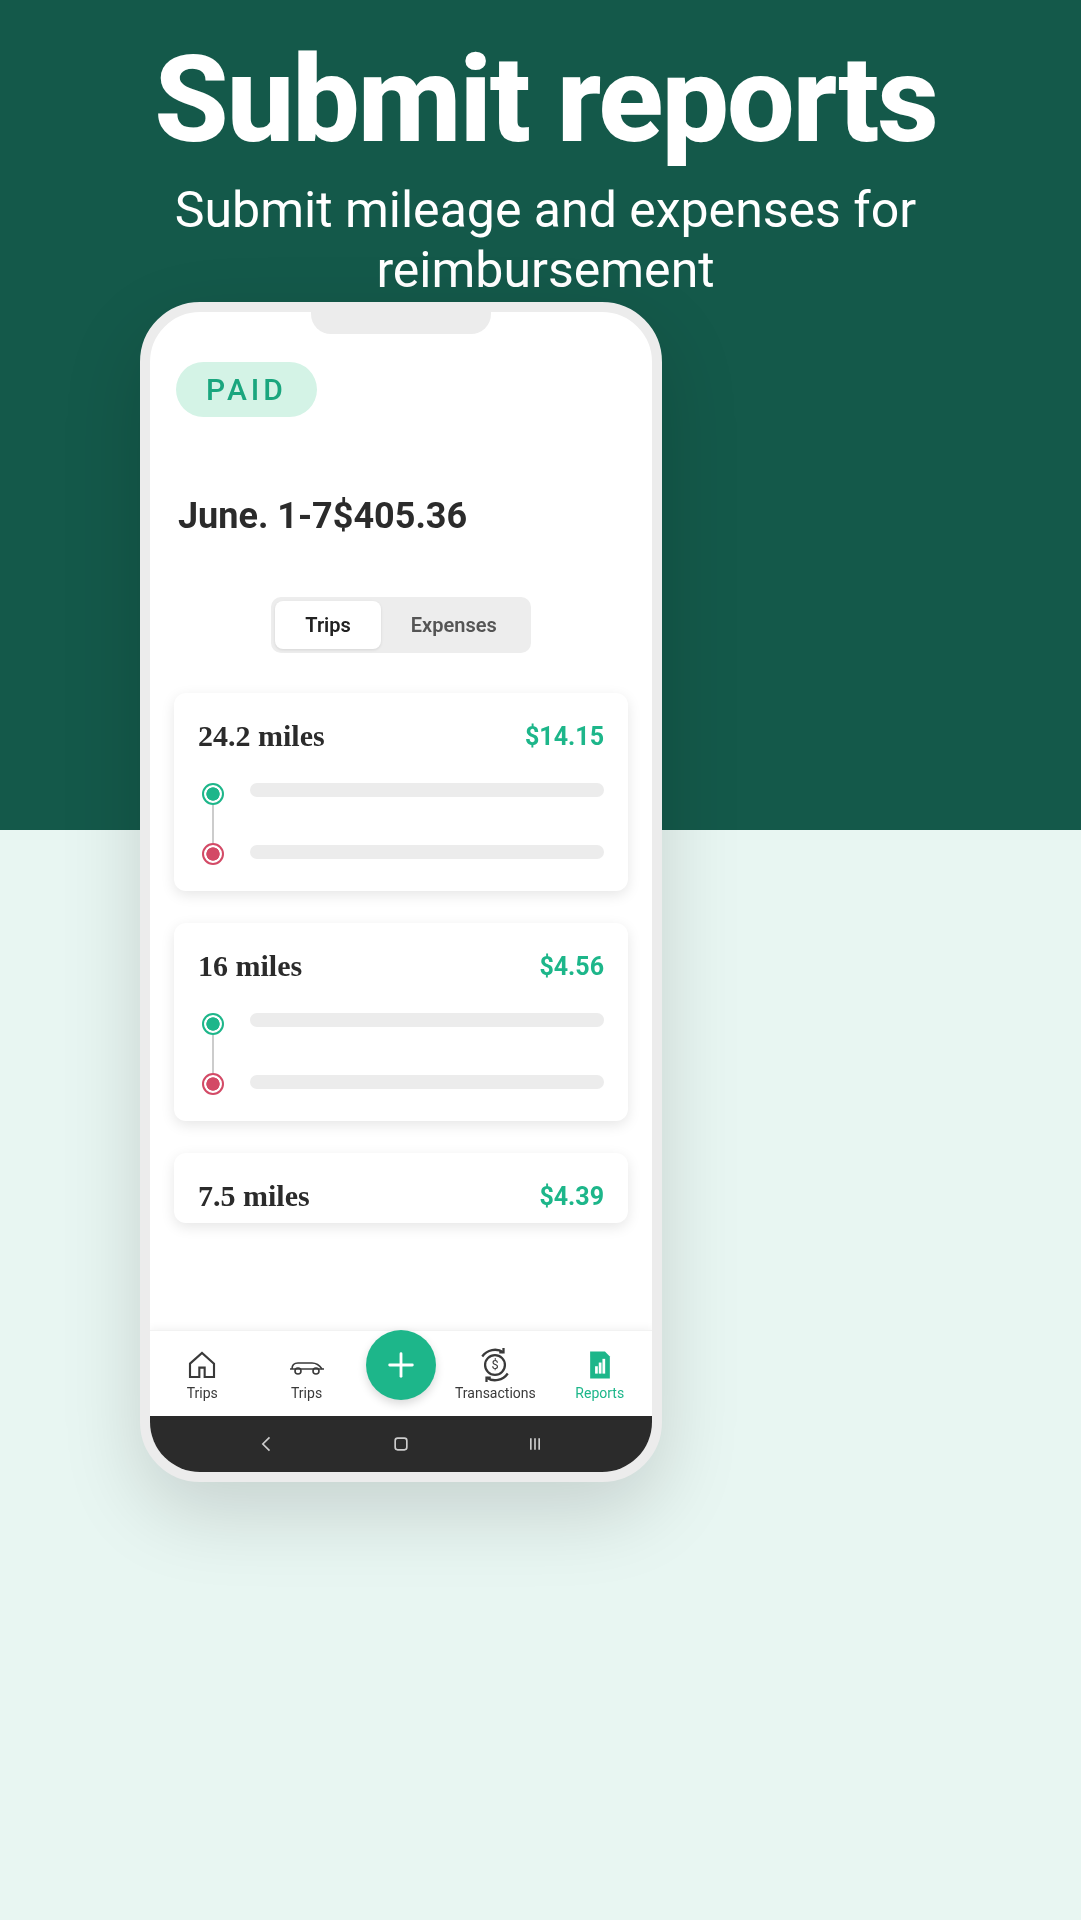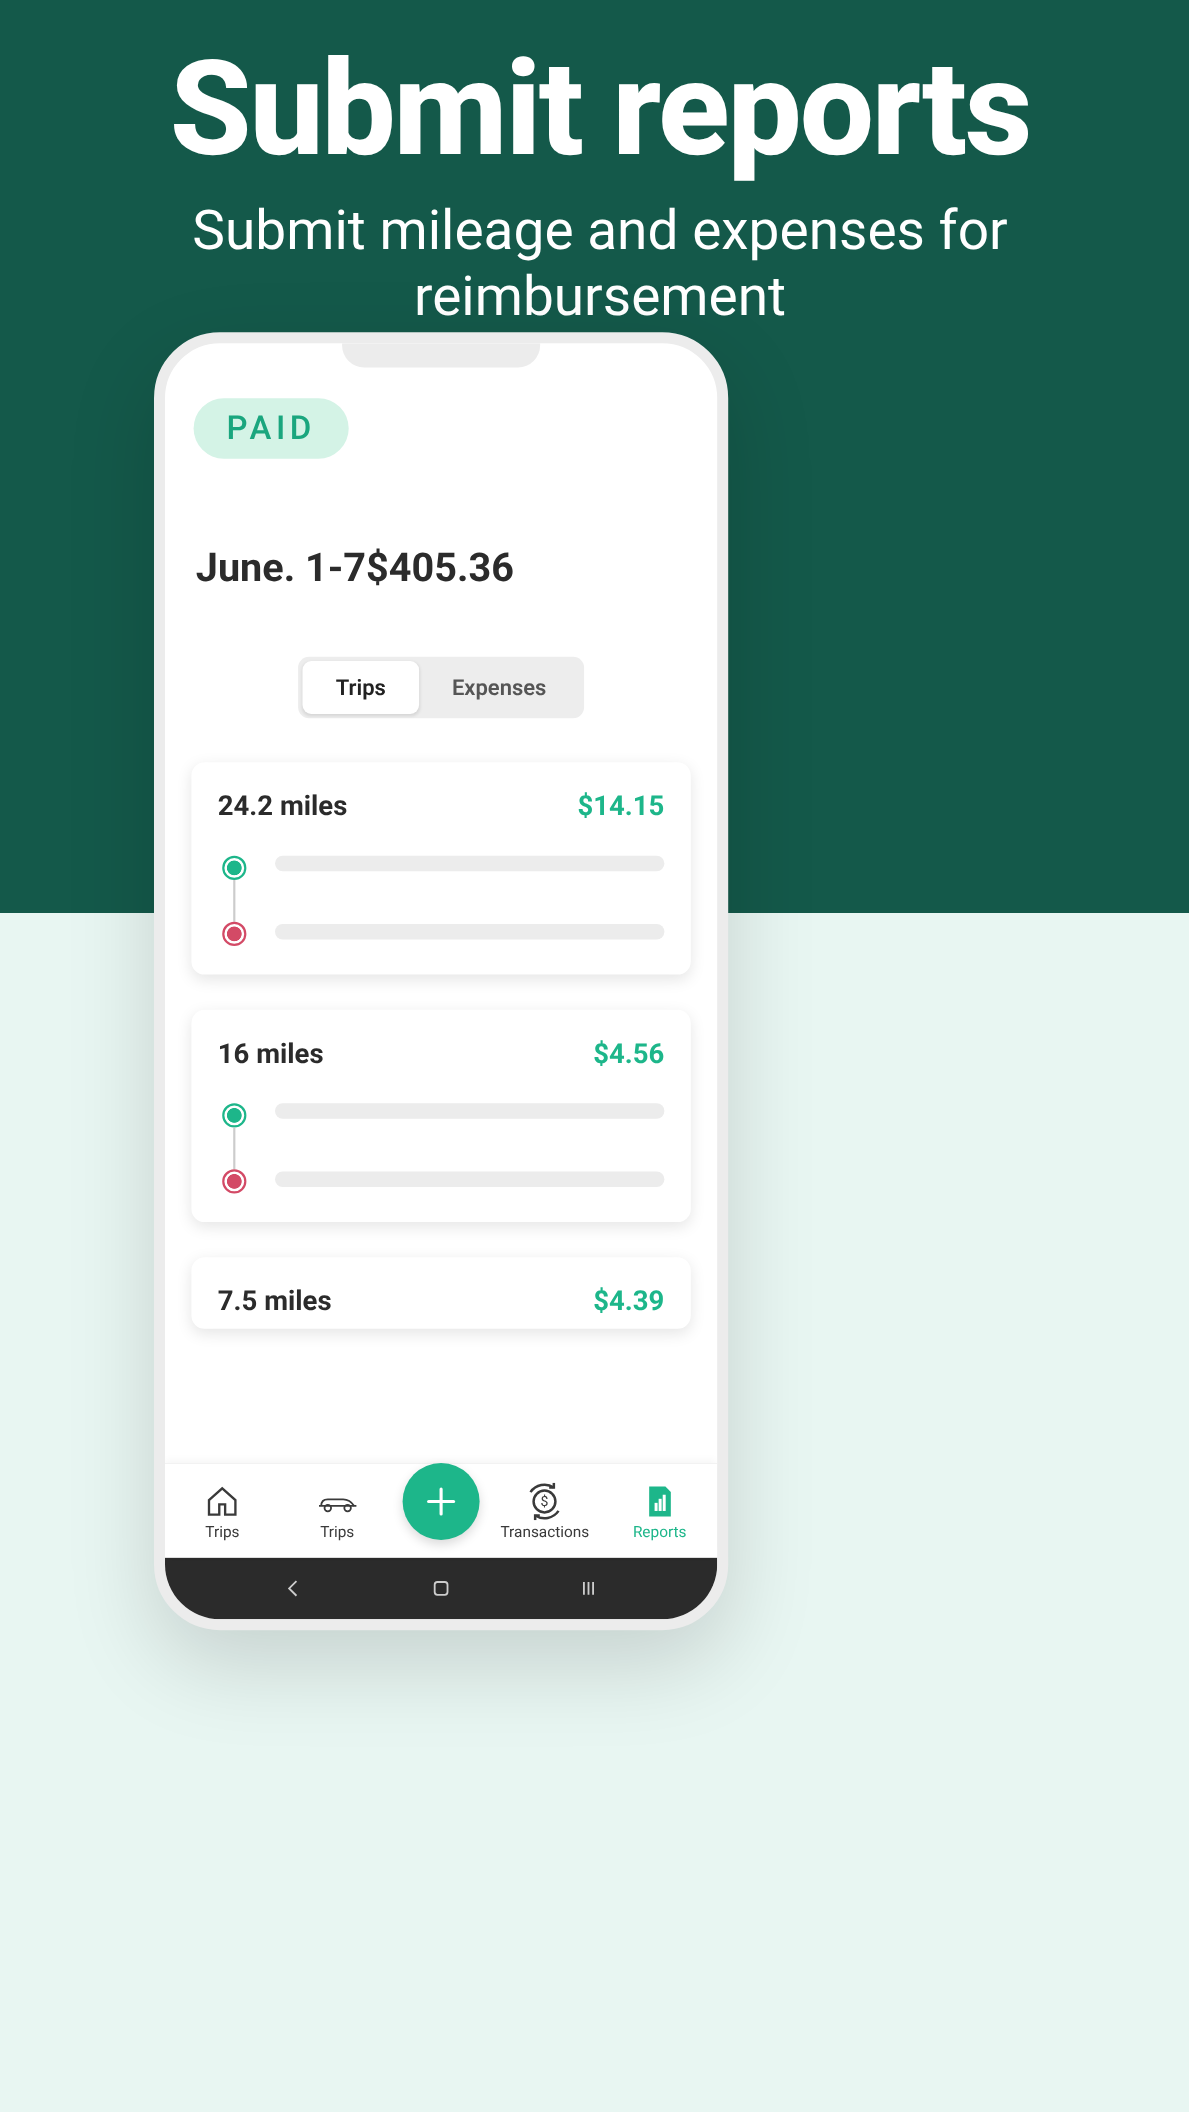--- a/index.html
+++ b/index.html
@@ -147,23 +147,24 @@
     padding: 26px 24px;
     margin-bottom: 32px;
   }
   .trip-head {
     display: flex;
     justify-content: space-between;
     align-items: center;
     margin-bottom: 30px;
   }
   .trip-miles {
-    font-size: 25px;
+    font-size: 30px;
     font-weight: 700;
     color: #2b2b2b;
+    font-family: Liberation Serif, serif;
   }
   .trip-amount {
     font-size: 25px;
     font-weight: 700;
     color: #1db68a;
   }
   .route {
     display: flex;
     align-items: flex-start;
   }

